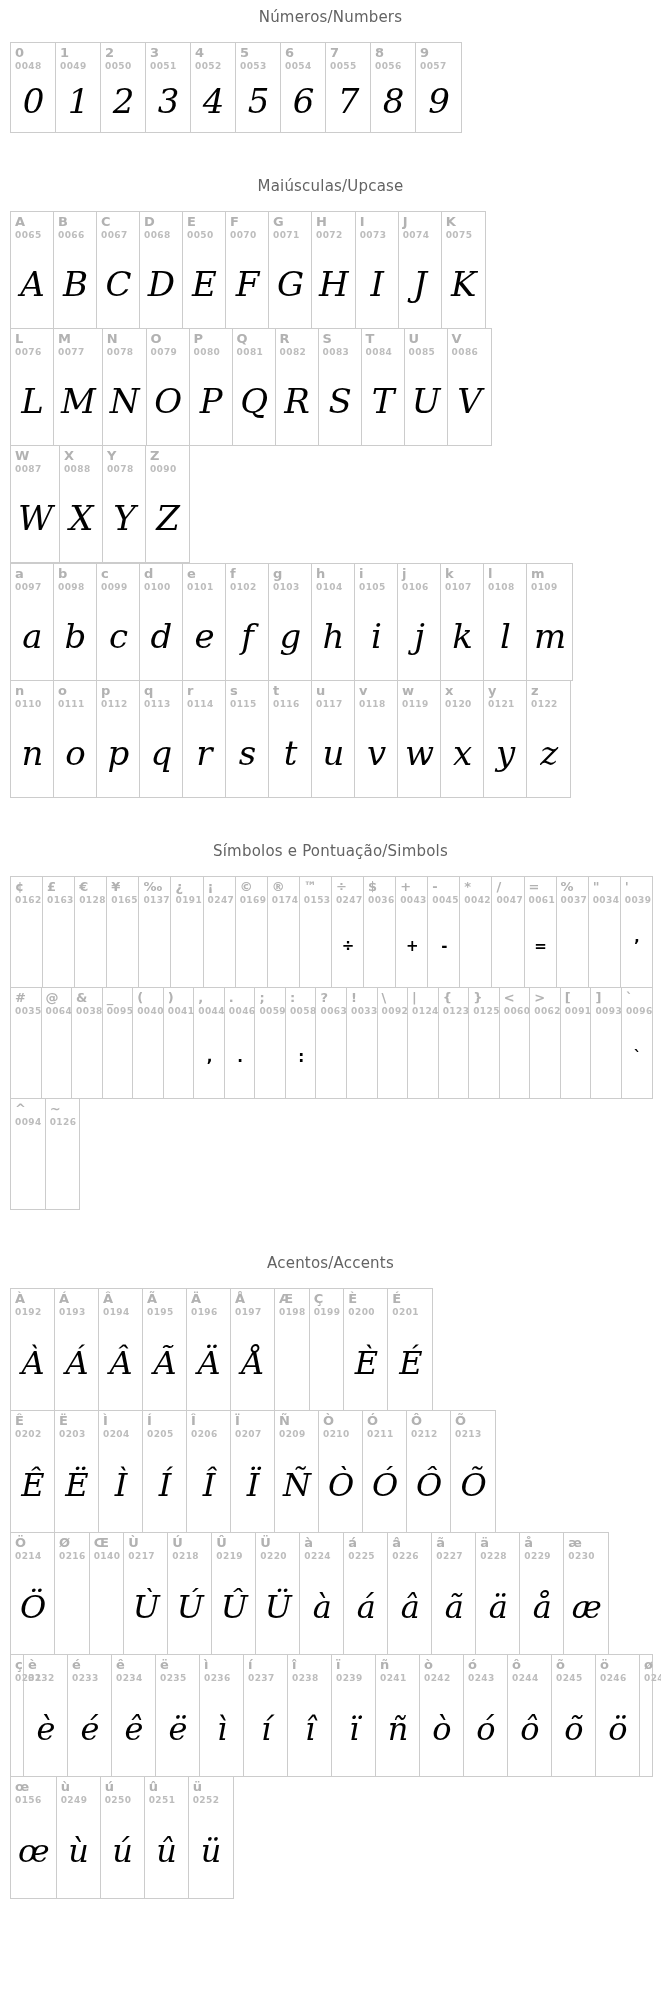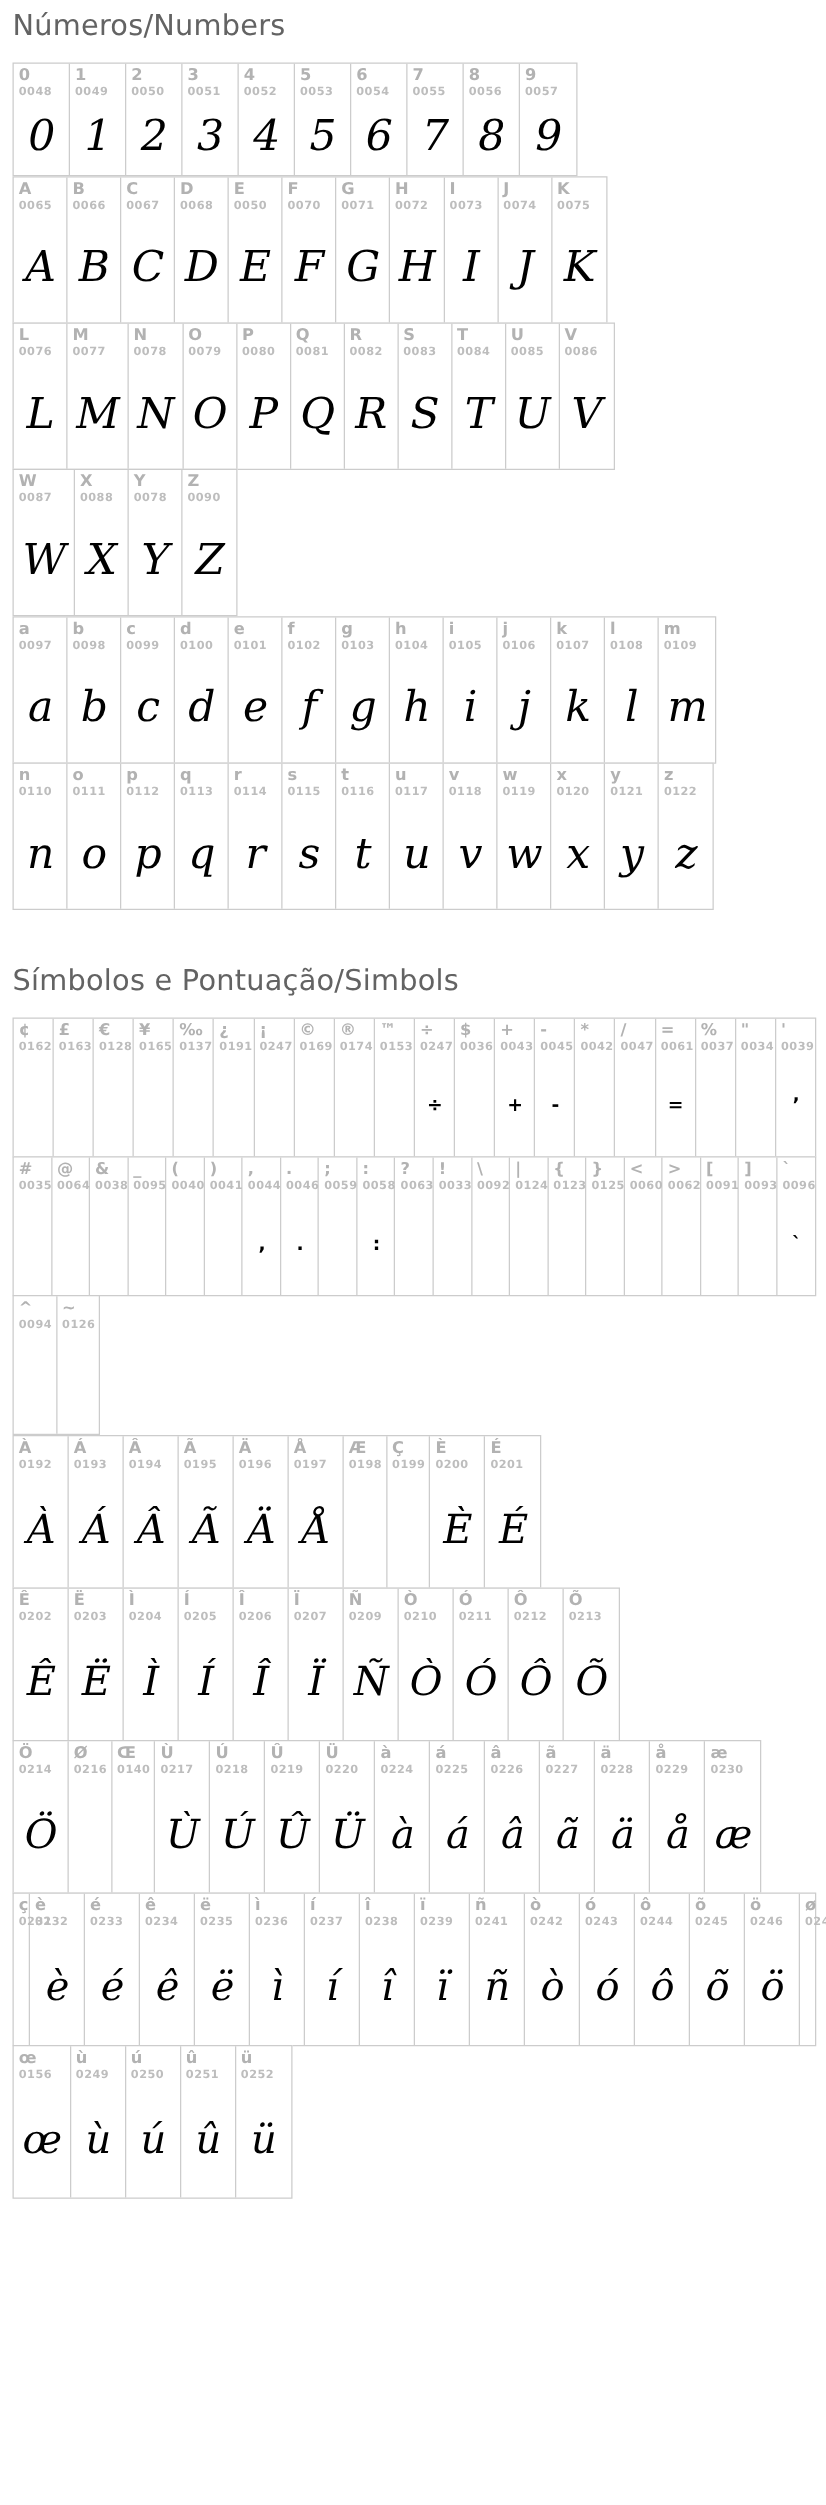--- a/index.html
+++ b/index.html
@@ -1,19 +1,19 @@
 <!DOCTYPE html>
 <html><head>
 <meta charset="utf-8">
 <style>
   html,body{margin:0;padding:0;background:#ffffff;}
   body{width:661px;font-family:"DejaVu Sans",sans-serif;-webkit-font-smoothing:antialiased;}
   .page{padding:4px 10px 30px 10px;}
-  .section-title{font-size:23px;font-weight:400;color:#636363;margin:44px 0 16px 0;
-                 font-family:"DejaVu Sans",sans-serif;letter-spacing:.2px;}
+  .section-title{font-size:15px;font-weight:400;color:#636363;margin:44px 0 16px 0;
+                 font-family:"DejaVu Sans",sans-serif;letter-spacing:.2px;text-align:center;}
   .font-section:first-child .section-title{margin-top:4px;}
   .glyph-row{display:flex;width:max-content;max-width:641px;border:1px solid #cccccc;background:#fff;}
   .glyph-row + .glyph-row{margin-top:-1px;}
   .cell{position:relative;display:flex;flex-direction:column;box-sizing:border-box;
         border-right:1px solid #cccccc;padding:3px 3px 2px 4px;}
   .cell:last-child{border-right:0;}
   .cell-head{display:flex;flex-direction:column;}
   .ch{font-size:13px;line-height:1.15;font-weight:700;color:#b2b2b2;}
   .code{font-size:9px;line-height:1.3;font-weight:700;color:#bdbdbd;letter-spacing:.4px;white-space:nowrap;}
   .cell-glyph{flex:1;display:flex;align-items:center;justify-content:center;color:#000;
@@ -102,20 +102,21 @@
         <div class="cell">
           <div class="cell-head">
             <span class="ch">9</span>
             <span class="code">0057</span>
           </div>
           <div class="cell-glyph">9</div>
         </div>
       </div>
     </section>
     <section class="font-section k-letters">
+      <h2 class="section-title">Maiúsculas/Upcase</h2>
       <div class="glyph-row">
         <div class="cell">
           <div class="cell-head">
             <span class="ch">A</span>
             <span class="code">0065</span>
           </div>
           <div class="cell-glyph">A</div>
         </div>
         <div class="cell">
           <div class="cell-head">
@@ -790,20 +791,21 @@
         <div class="cell empty">
           <div class="cell-head">
             <span class="ch">~</span>
             <span class="code">0126</span>
           </div>
           <div class="cell-glyph"></div>
         </div>
       </div>
     </section>
     <section class="font-section k-accents">
+      <h2 class="section-title">Acentos/Accents</h2>
       <div class="glyph-row">
         <div class="cell">
           <div class="cell-head">
             <span class="ch">À</span>
             <span class="code">0192</span>
           </div>
           <div class="cell-glyph">À</div>
         </div>
         <div class="cell">
           <div class="cell-head">

